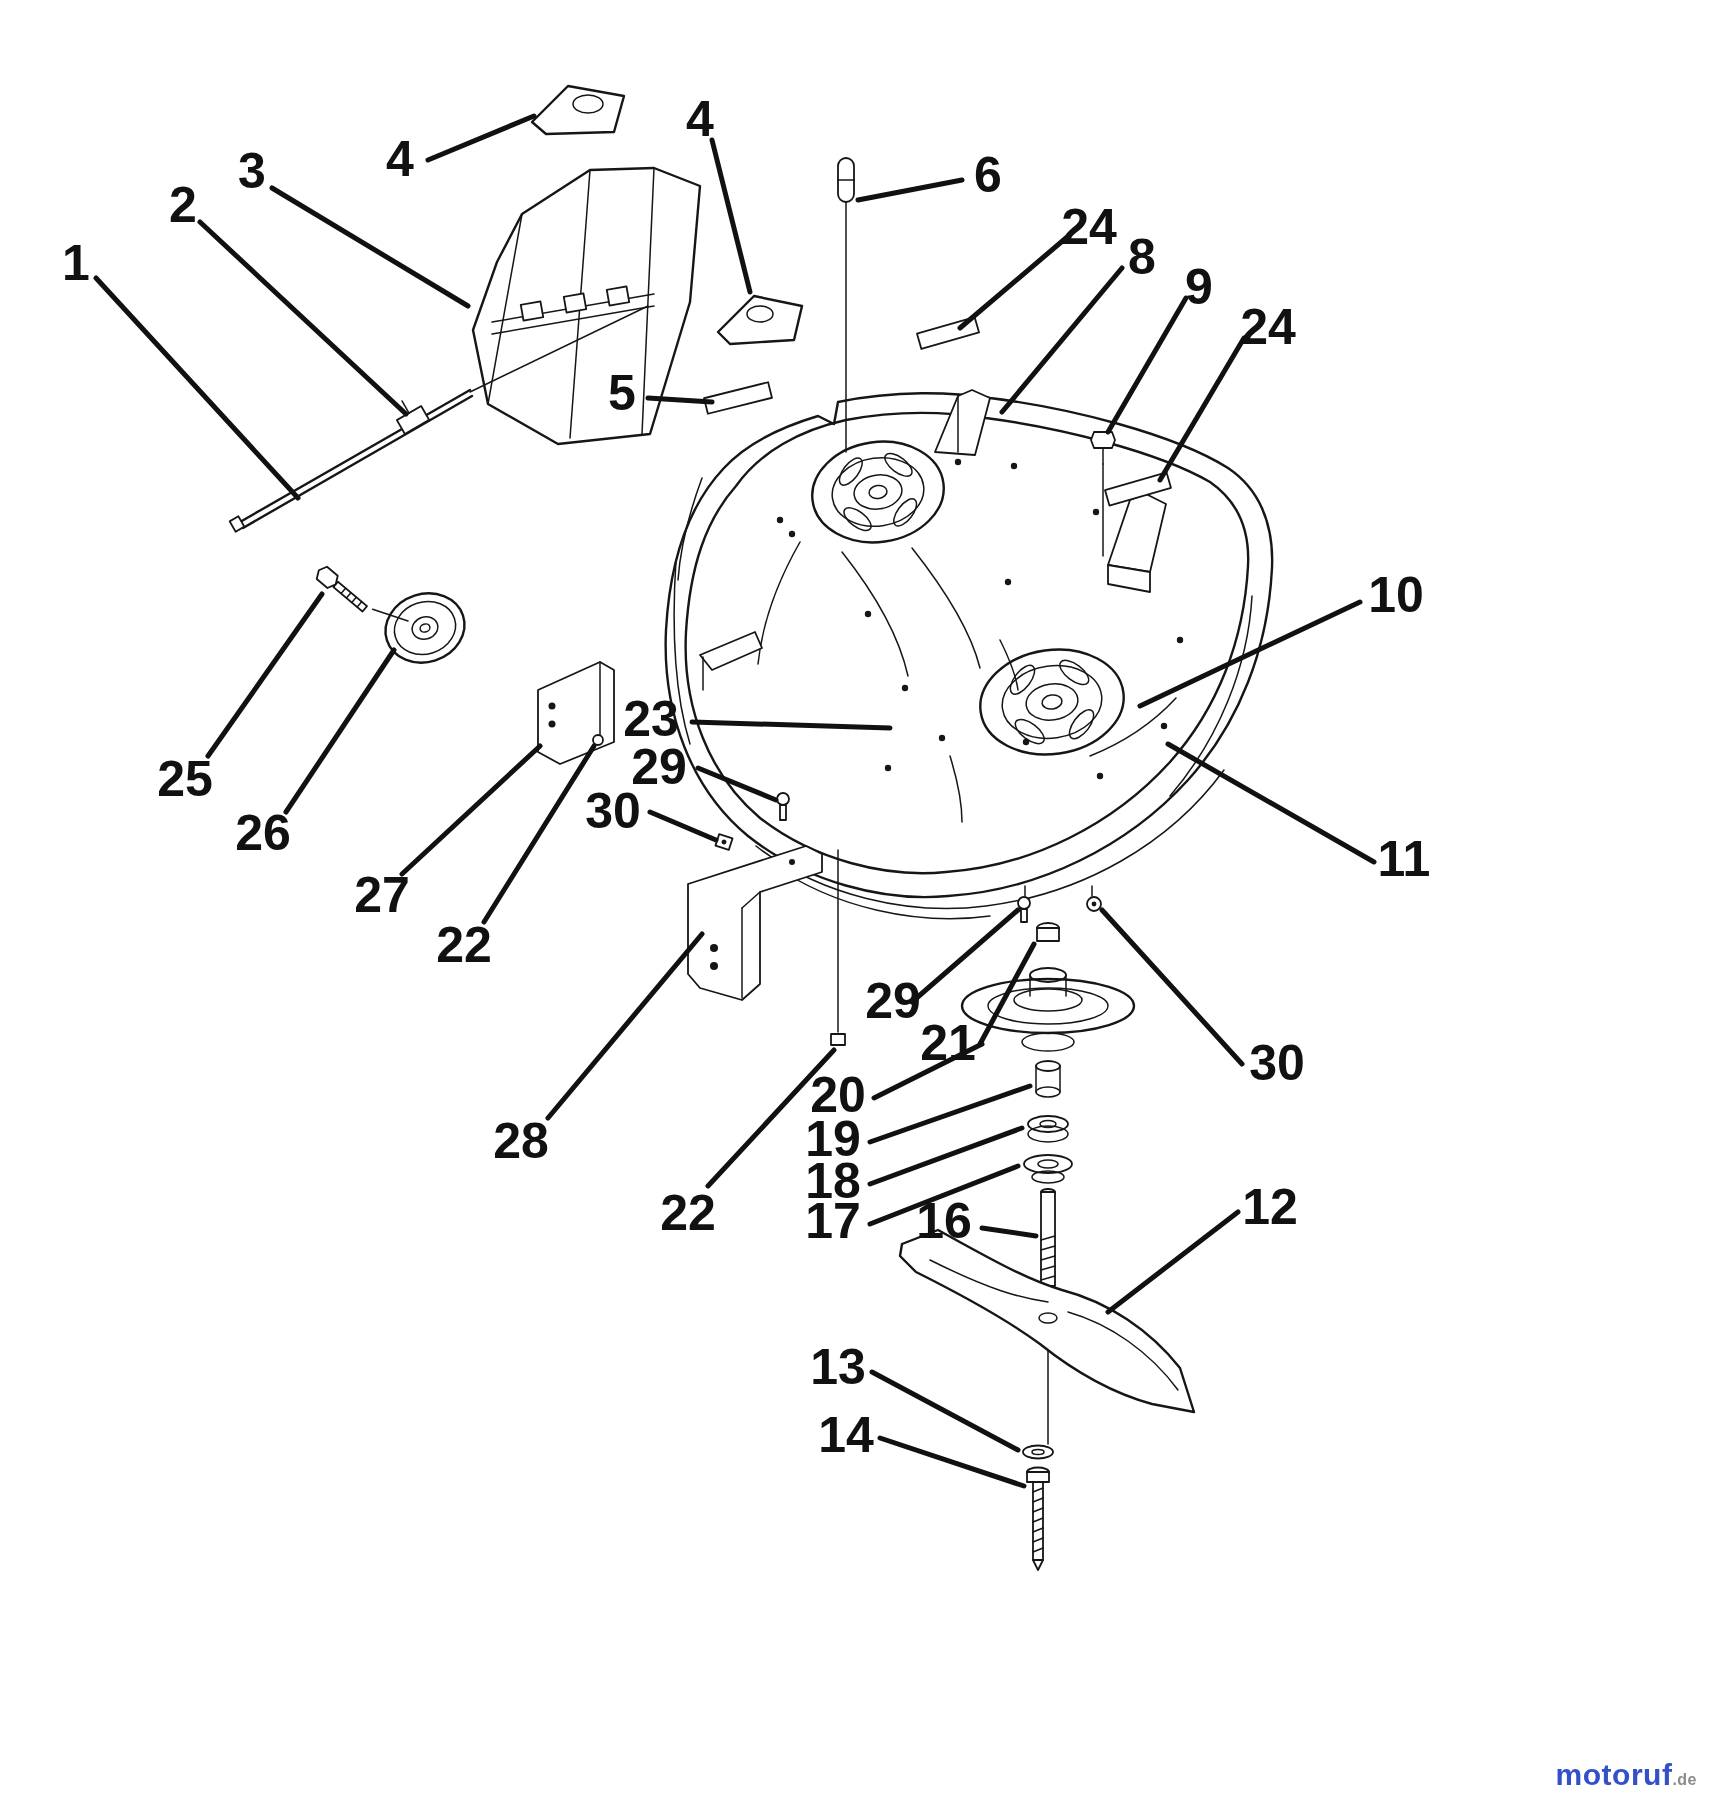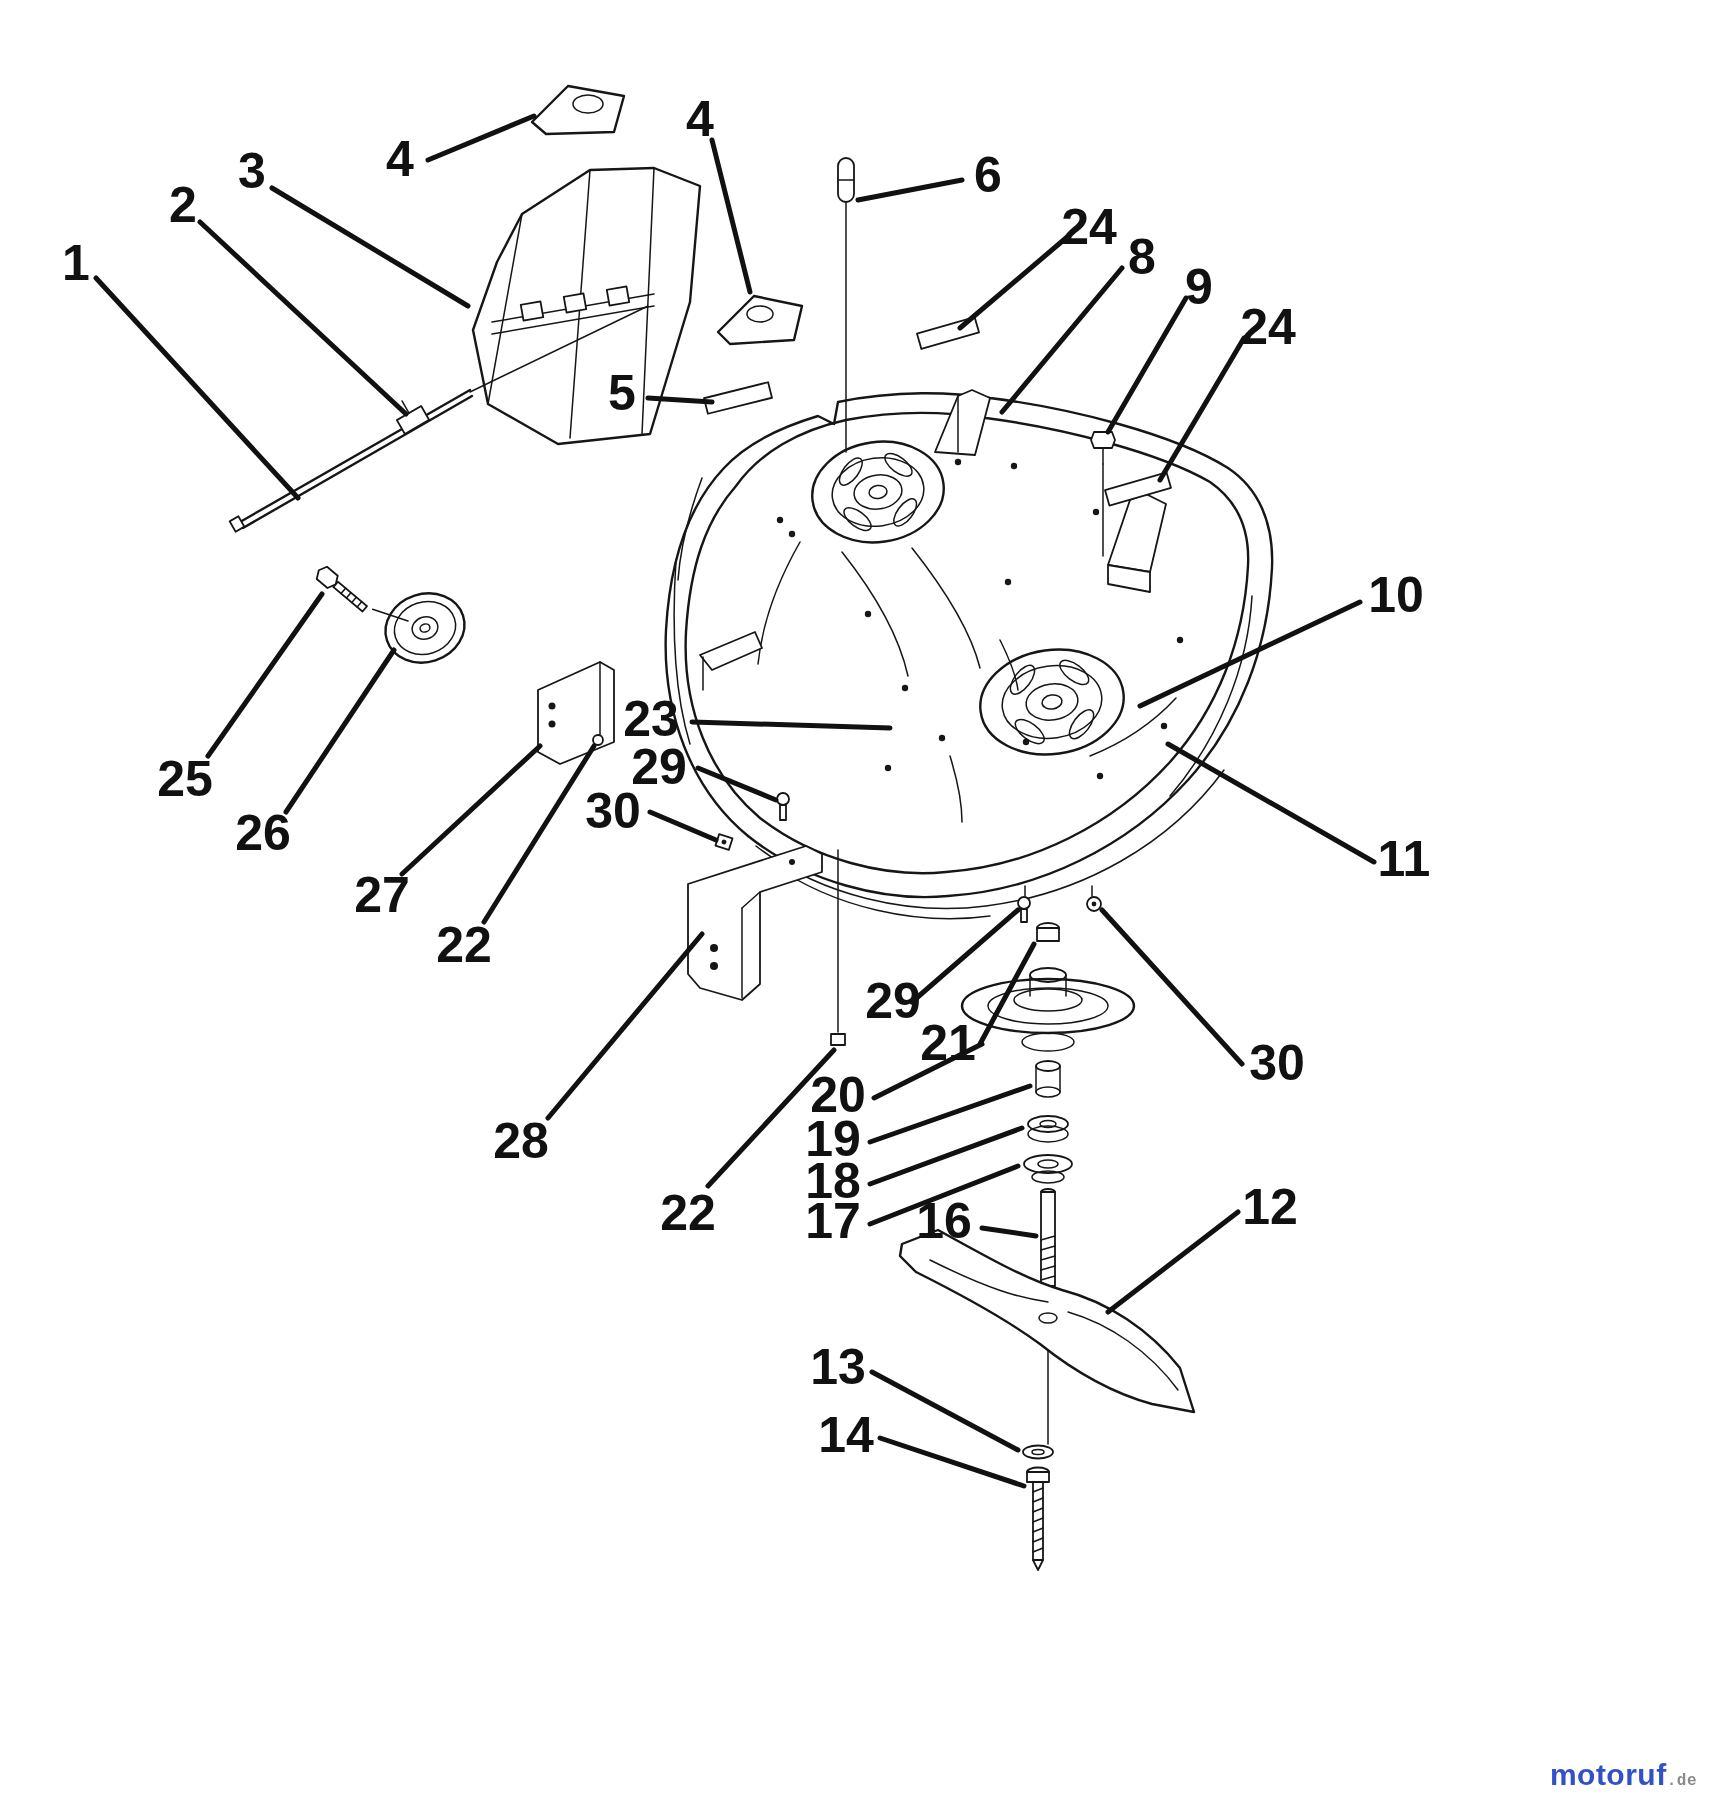--- a/index.html
+++ b/index.html
@@ -330,15 +330,15 @@
     <text class="callout" x="944" y="1238">16</text>
     <text class="callout" x="688" y="1230">22</text>
     <text class="callout" x="1277" y="1080">30</text>
     <text class="callout" x="1270" y="1224">12</text>
     <text class="callout" x="838" y="1384">13</text>
     <text class="callout" x="846" y="1452">14</text>
   </g>
 </svg>
 
   <div id="watermark">
-    <span class="brand" style="color: rgb(51, 80, 200);">motoruf</span><span class="tld" style="color: rgb(138, 138, 138); font-family: Liberation Mono, monospace;">.de</span>
+    <span class="brand" style="color: rgb(51, 80, 200);">motoruf</span><span class="tld" style="color: rgb(138, 138, 138);">.de</span>
   </div>
 </div>
 
 </body></html>

